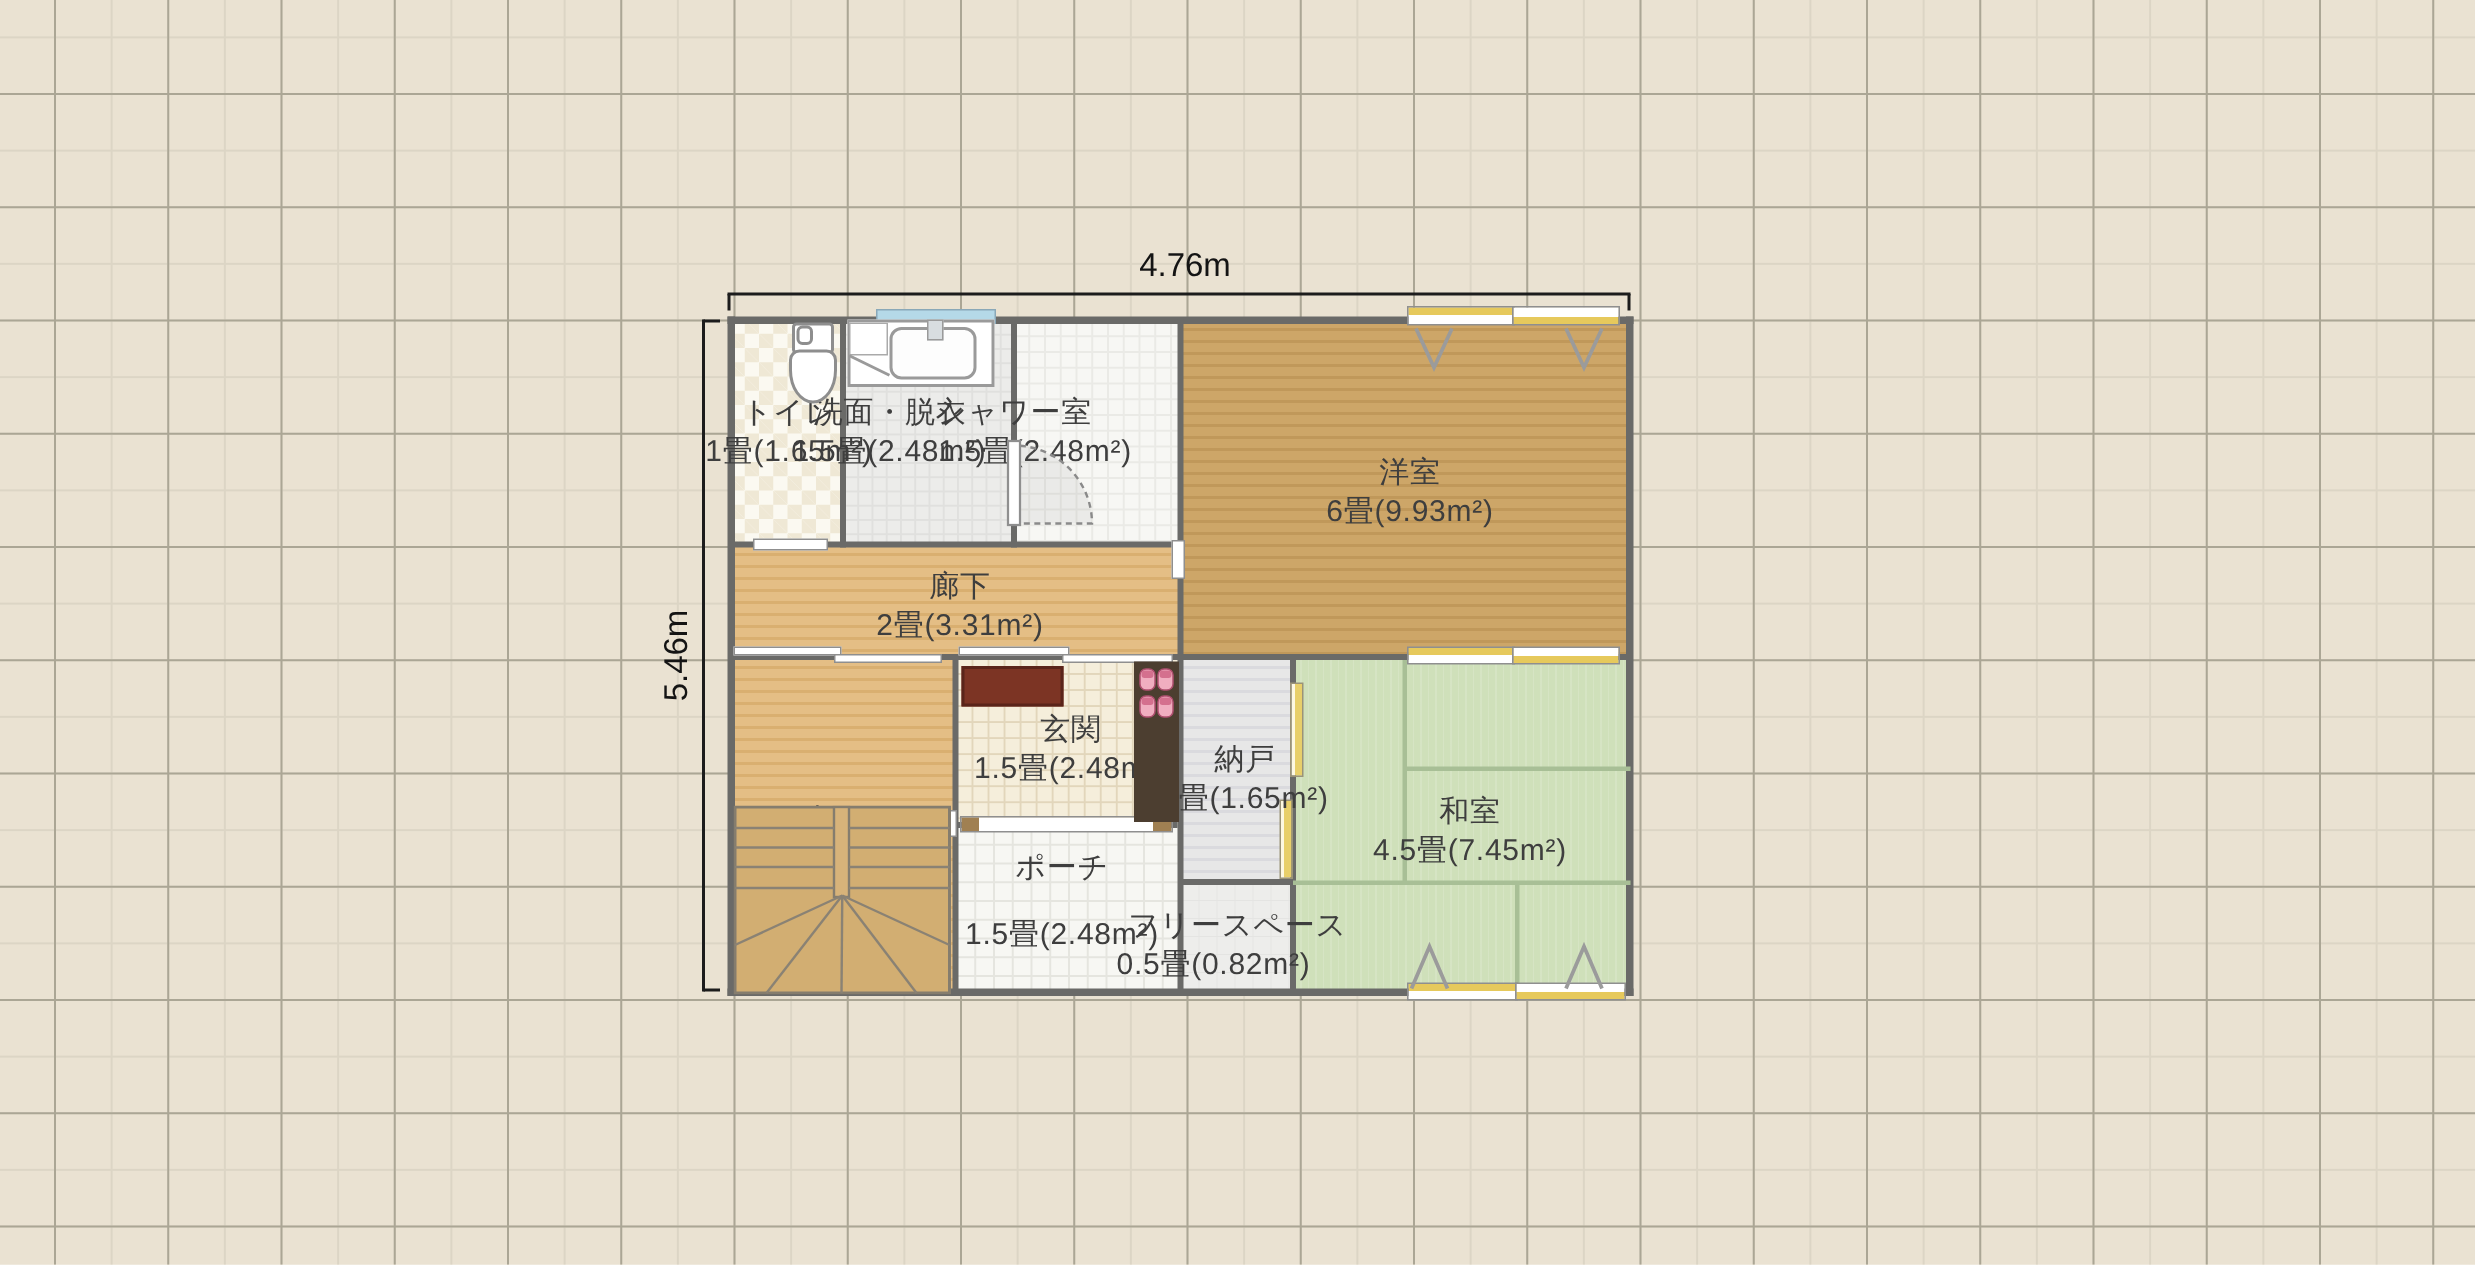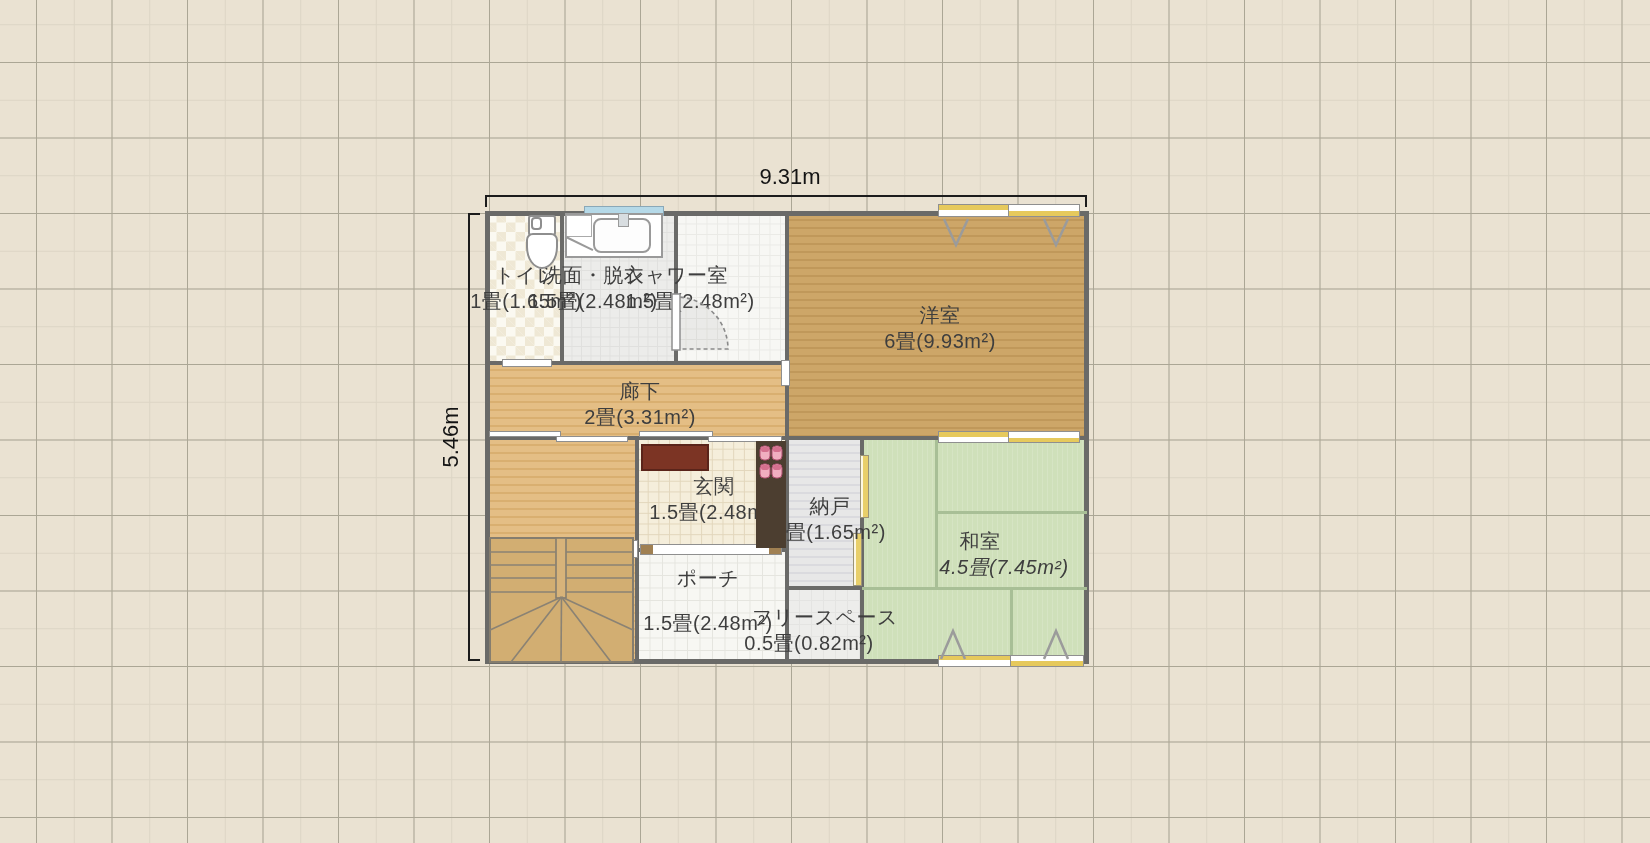--- a/index.html
+++ b/index.html
@@ -153,32 +153,32 @@
       <div class="rlabel" style="left: 940px; top: 341px;">6畳(9.93m²)</div>
       <div class="rlabel" style="left: 640px; top: 391px;">廊下</div>
       <div class="rlabel" style="left: 640px; top: 417px;">2畳(3.31m²)</div>
       <div class="rlabel" style="left: 566px; top: 544px;">ホール</div>
       <div class="rlabel" style="left: 566px; top: 570px;">3畳(4.96m²)</div>
       <div class="rlabel" style="left: 714px; top: 486px;">玄関</div>
       <div class="rlabel" style="left: 714px; top: 512px;">1.5畳(2.48m²)</div>
       <div class="rlabel" style="left: 830px; top: 506px;">納戸</div>
       <div class="rlabel" style="left: 830px; top: 532px;">1畳(1.65m²)</div>
       <div class="rlabel" style="left: 980px; top: 541px;">和室</div>
-      <div class="rlabel" style="left: 1004px; top: 567px; font-style: italic;">4.5畳(7.45m²)</div>
+      <div class="rlabel" style="left: 980px; top: 567px;">4.5畳(7.45m²)</div>
       <div class="rlabel" style="left: 708px; top: 578px;">ポーチ</div>
       <div class="rlabel" style="left: 708px; top: 623px;">1.5畳(2.48m²)</div>
       <div class="rlabel" style="left: 825px; top: 617px;">フリースペース</div>
       <div class="rlabel" style="left: 809px; top: 643px;">0.5畳(0.82m²)</div>
     </div>
 
   <div class="dimline-h" style="left:485px;top:195px;width:602px;">
     <span class="tick" style="left:0;"></span>
       <span class="tick" style="right:0;"></span>
   </div>
-  <div class="dimtext" style="left:790px;top:177px;">9.31m</div>
+  <div class="dimtext" style="left:790px;top:177px;">4.76m</div>
   <div class="dimline-v" style="left:468px;top:213px;height:448px;">
     <span class="tick" style="top:0;"></span>
       <span class="tick" style="bottom:0;"></span>
   </div>
   <div class="dimtext vert" style="left:451px;top:437px;">5.46m</div>
 
   <div id="fixtures" class="abs" style="left:0;top:0;width:1650px;height:843px;">
 
     <div class="fix" style="left:0;top:0;">
       <div class="toilet-part" style="left:528px;top:215px;width:28px;height:21px;border-radius:3px;"></div>

